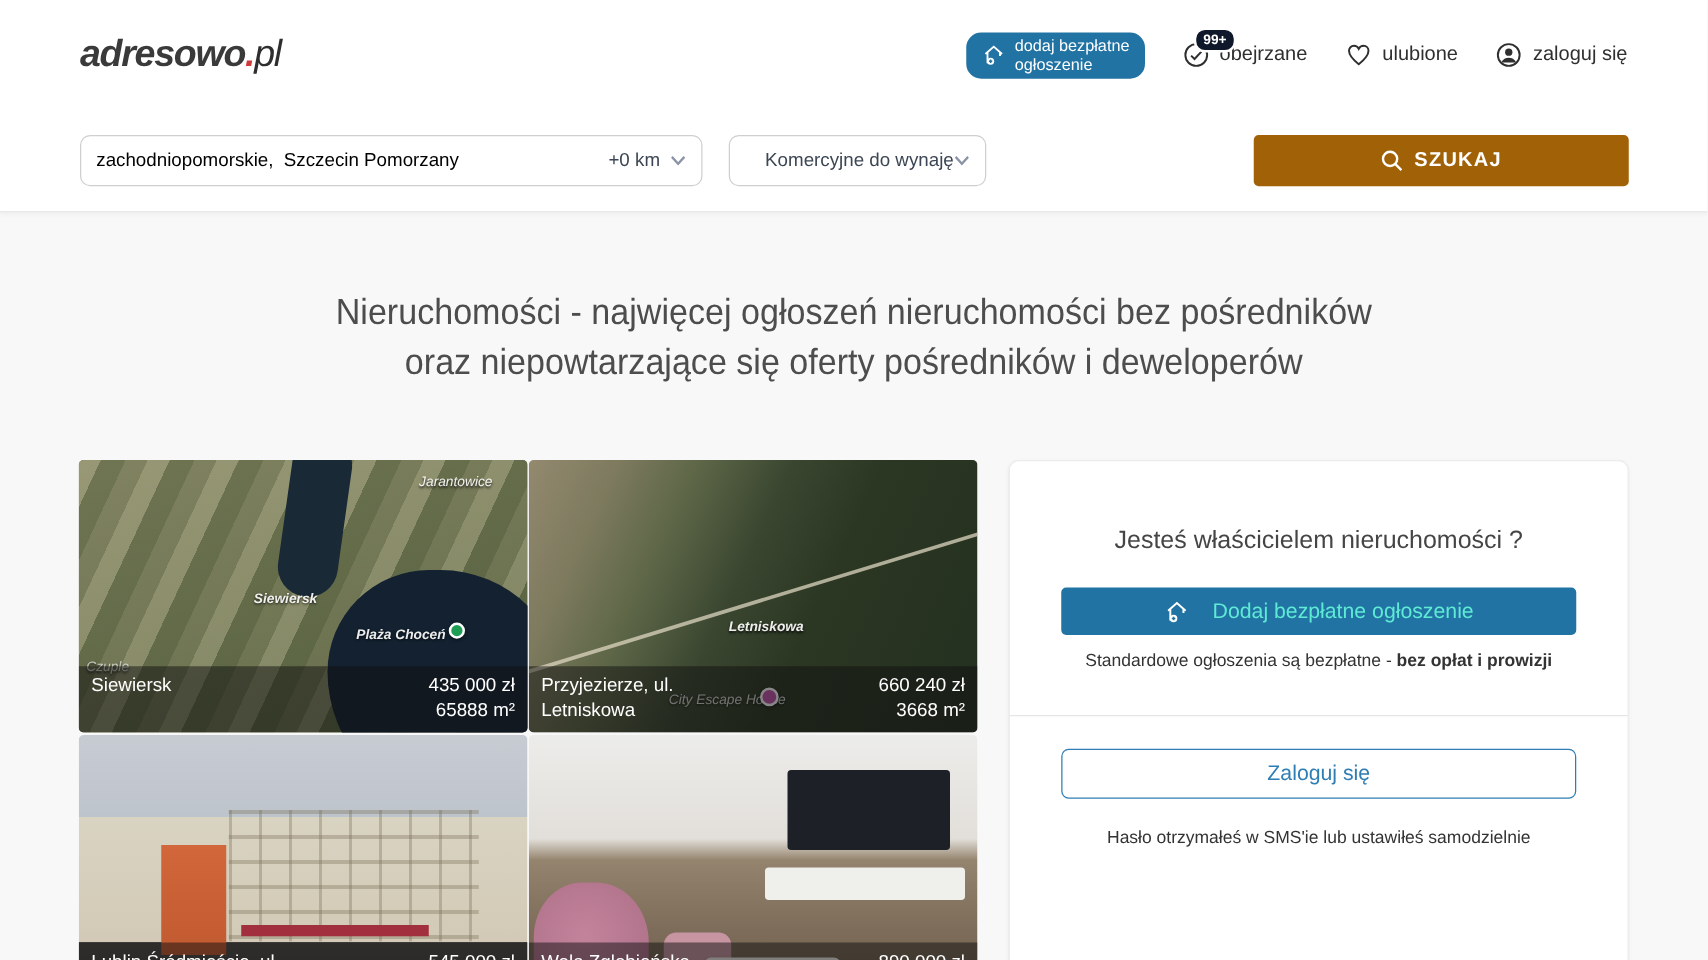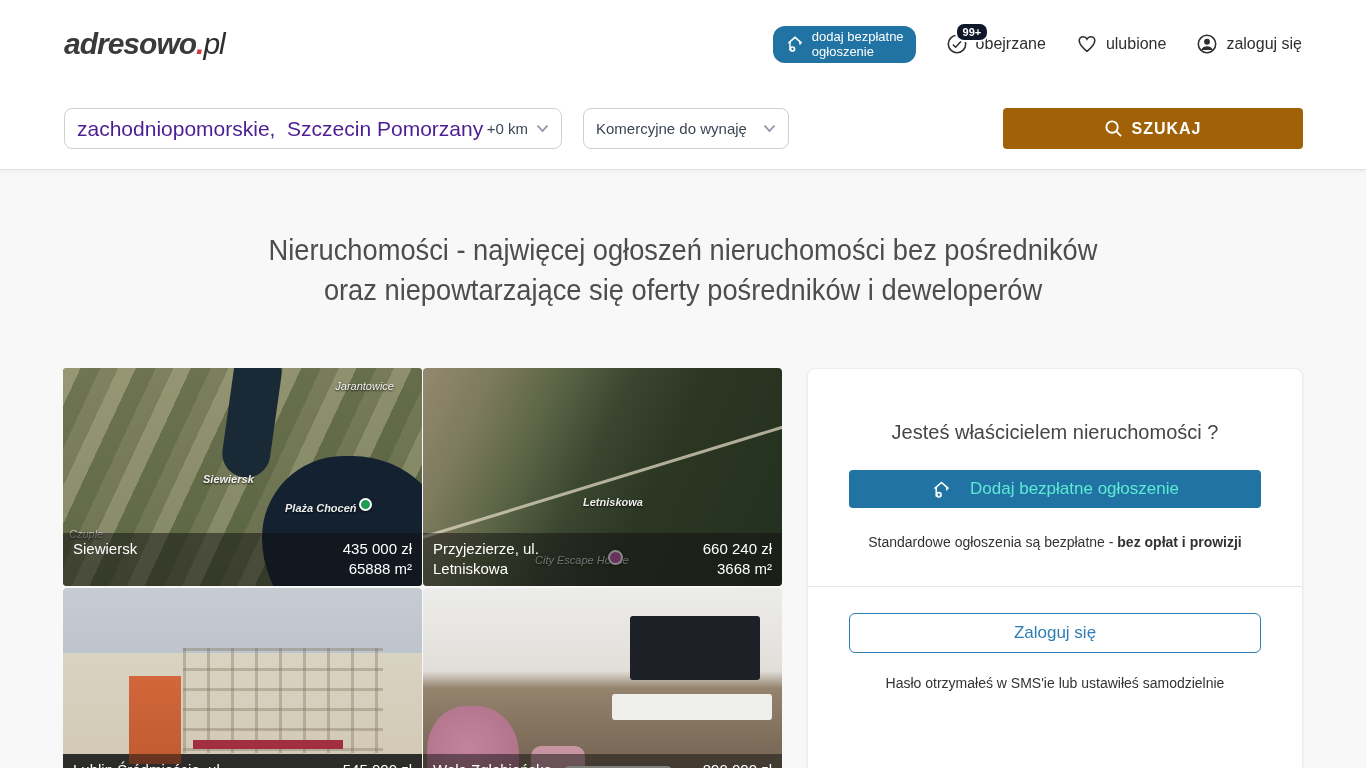--- a/index.html
+++ b/index.html
@@ -24,23 +24,23 @@
              line-height:1.18; text-align:left; cursor:pointer; font-family:inherit; }
   .nav-item { display:flex; align-items:center; gap:8px; font-size:16px; color:#2f2f2f; cursor:pointer; position:relative; }
   .badge { position:absolute; top:-11px; left:9px; background:#0f172a; color:#fff; font-size:11px;
            font-weight:bold; padding:2px 6px; border-radius:9px; border:2px solid #fff; }
 
   
   .search-row { position:absolute; left:0; top:108px; width:1366px; height:41px; }
   .field { position:absolute; height:41px; background:#fff; border:1px solid #cfcfcf; border-radius:8px;
            display:flex; align-items:center; padding:0 12px; font-size:15px; color:#3c4654; cursor:pointer; }
   .loc-field { left:64px; width:498px; }
-  .loc-input { border:none; outline:none; flex:1; font-size:21px; color:#4c1d95; font-family:inherit; background:transparent; }
+  .loc-input { border:none; outline:none; flex:1; font-size:15px; color:#000000; font-family:inherit; background:transparent; }
   .radius { color:#3c4654; margin-right:8px; white-space:nowrap; }
-  .sel-cat { left:583px; width:206px; justify-content:space-between; }
+  .sel-cat { left:583px; width:206px; justify-content:flex-end; }
   .sel-price { left:812px; width:167px; justify-content:space-between; }
   .chev { flex:none; }
   .btn-search { position:absolute; left:1003px; top:0; width:300px; height:41px; background:#a16207;
                 color:#fff; border:none; border-radius:4px; font-size:16px; font-weight:bold;
                 letter-spacing:1px; display:flex; align-items:center; justify-content:center; gap:8px;
                 cursor:pointer; font-family:inherit; }
 
   
   .headline { position:absolute; left:0; top:230px; width:1366px; text-align:center; color:#4d4d4d;
               font-size:29px; font-weight:400; line-height:40px; transform:scaleX(.94); }
@@ -99,21 +99,21 @@
   .ov-price { color:#fff; font-size:15px; line-height:20px; text-align:right; }
 
   
   .card { position:absolute; left:807px; top:368px; width:496px; height:440px; background:#fff;
           border:1px solid #ececec; border-radius:8px; box-shadow:0 1px 3px rgba(0,0,0,.06);
           text-align:center; padding-top:52px; }
   .card h2 { font-size:20px; font-weight:400; color:#454545; }
   .btn-card-add { margin:26px auto 0; width:412px; height:38px; background:#2173a3; color:#5eead4; border:none;
                   border-radius:4px; font-size:17px; display:flex; align-items:center; justify-content:center;
                   gap:18px; cursor:pointer; font-family:inherit;text-align:center; }
-  .card-note { margin-top:26px; font-size:14px; color:#333; }
+  .card-note { margin-top:12px; font-size:14px; color:#333; }
   .card-note b { font-weight:bold; }
   .card-divider { margin:36px 0 0; border:none; border-top:1px solid #e6e6e6; }
   .h2-edit { margin-top:36px; }
   .btn-login { margin:26px auto 0; width:412px; height:40px; background:#fff; border:1px solid #2e7eb3;
                border-radius:6px; color:#2e7eb3; font-size:17px; cursor:pointer; font-family:inherit; }
   .card-note2 { margin-top:22px; font-size:14px; color:#333; }
 
   svg { display:block; }
 </style>
 </head>

